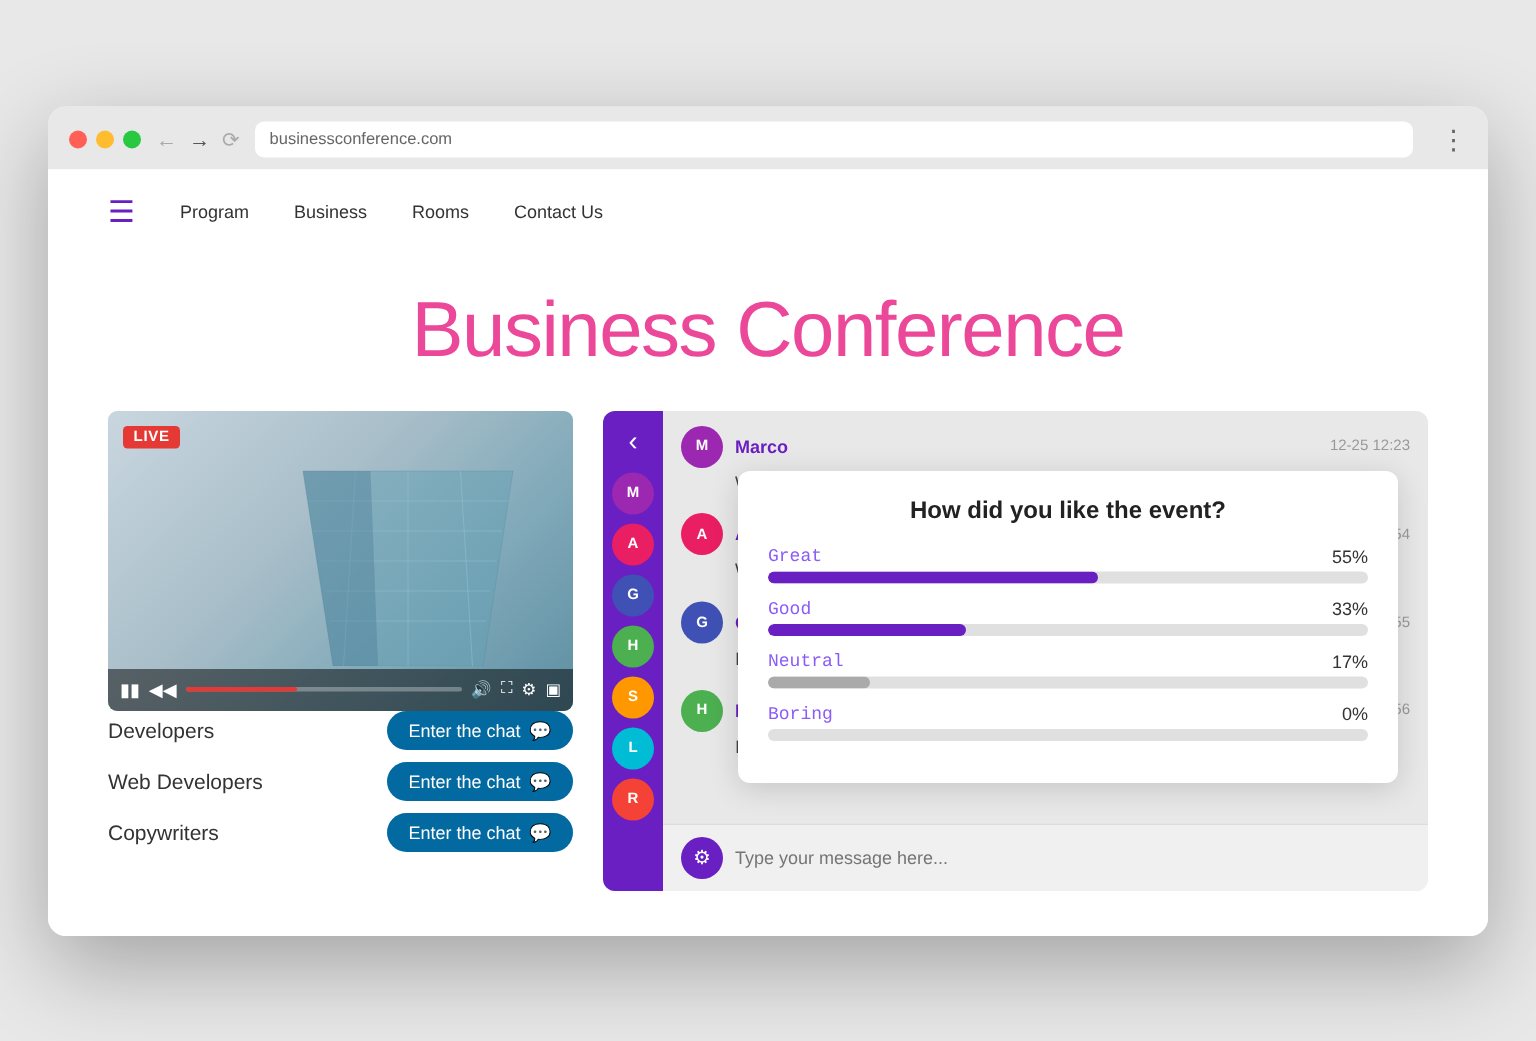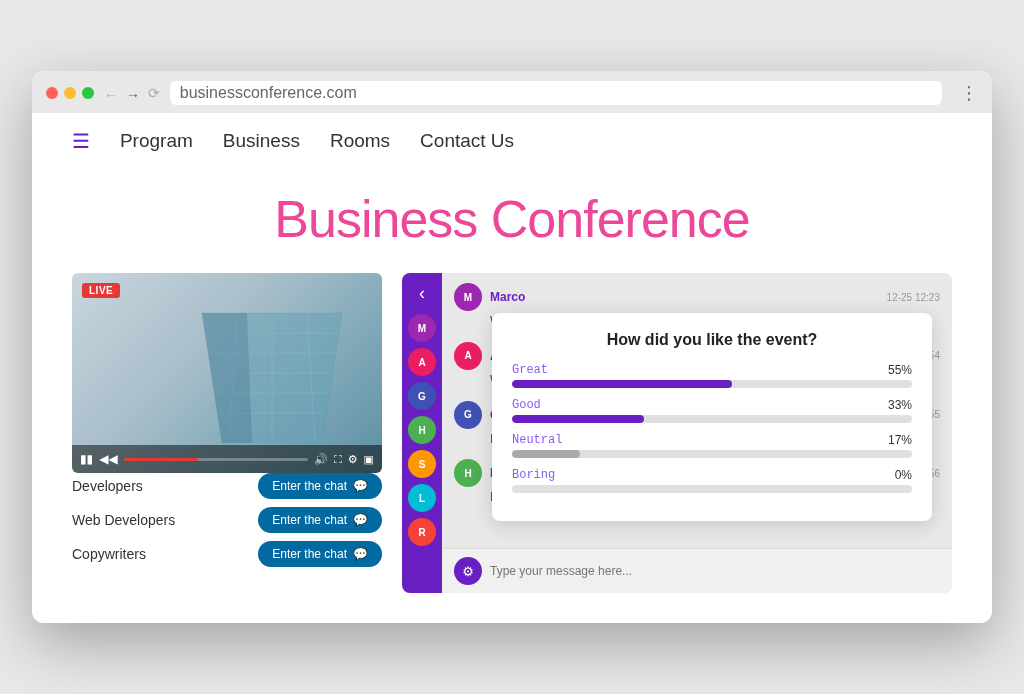--- a/index.html
+++ b/index.html
@@ -49,21 +49,21 @@
     }
     .nav-arrow { cursor: pointer; font-size: 14px; color: #aaa; }
     .nav-arrow.active { color: #555; }
     .address-bar {
       flex: 1;
       background: #fff;
       border-radius: 6px;
       height: 24px;
       border: none;
       padding: 0 10px;
-      font-size: 16px;
+      font-size: 11px;
       color: #666;
     }
     .browser-menu { color: #666; font-size: 18px; margin-left: 8px; }
 
     
     .page-content {
       background: #fff;
       padding: 0;
     }
 
@@ -78,21 +78,21 @@
     .hamburger-icon {
       color: #6a1fc2;
       font-size: 20px;
       cursor: pointer;
     }
     .nav-links {
       display: flex;
       gap: 30px;
     }
     .nav-link {
-      font-size: 19px;
+      font-size: 12px;
       color: #333;
       cursor: pointer;
       text-decoration: none;
     }
 
     
     .hero {
       text-align: center;
       padding: 20px 20px 24px;
     }

